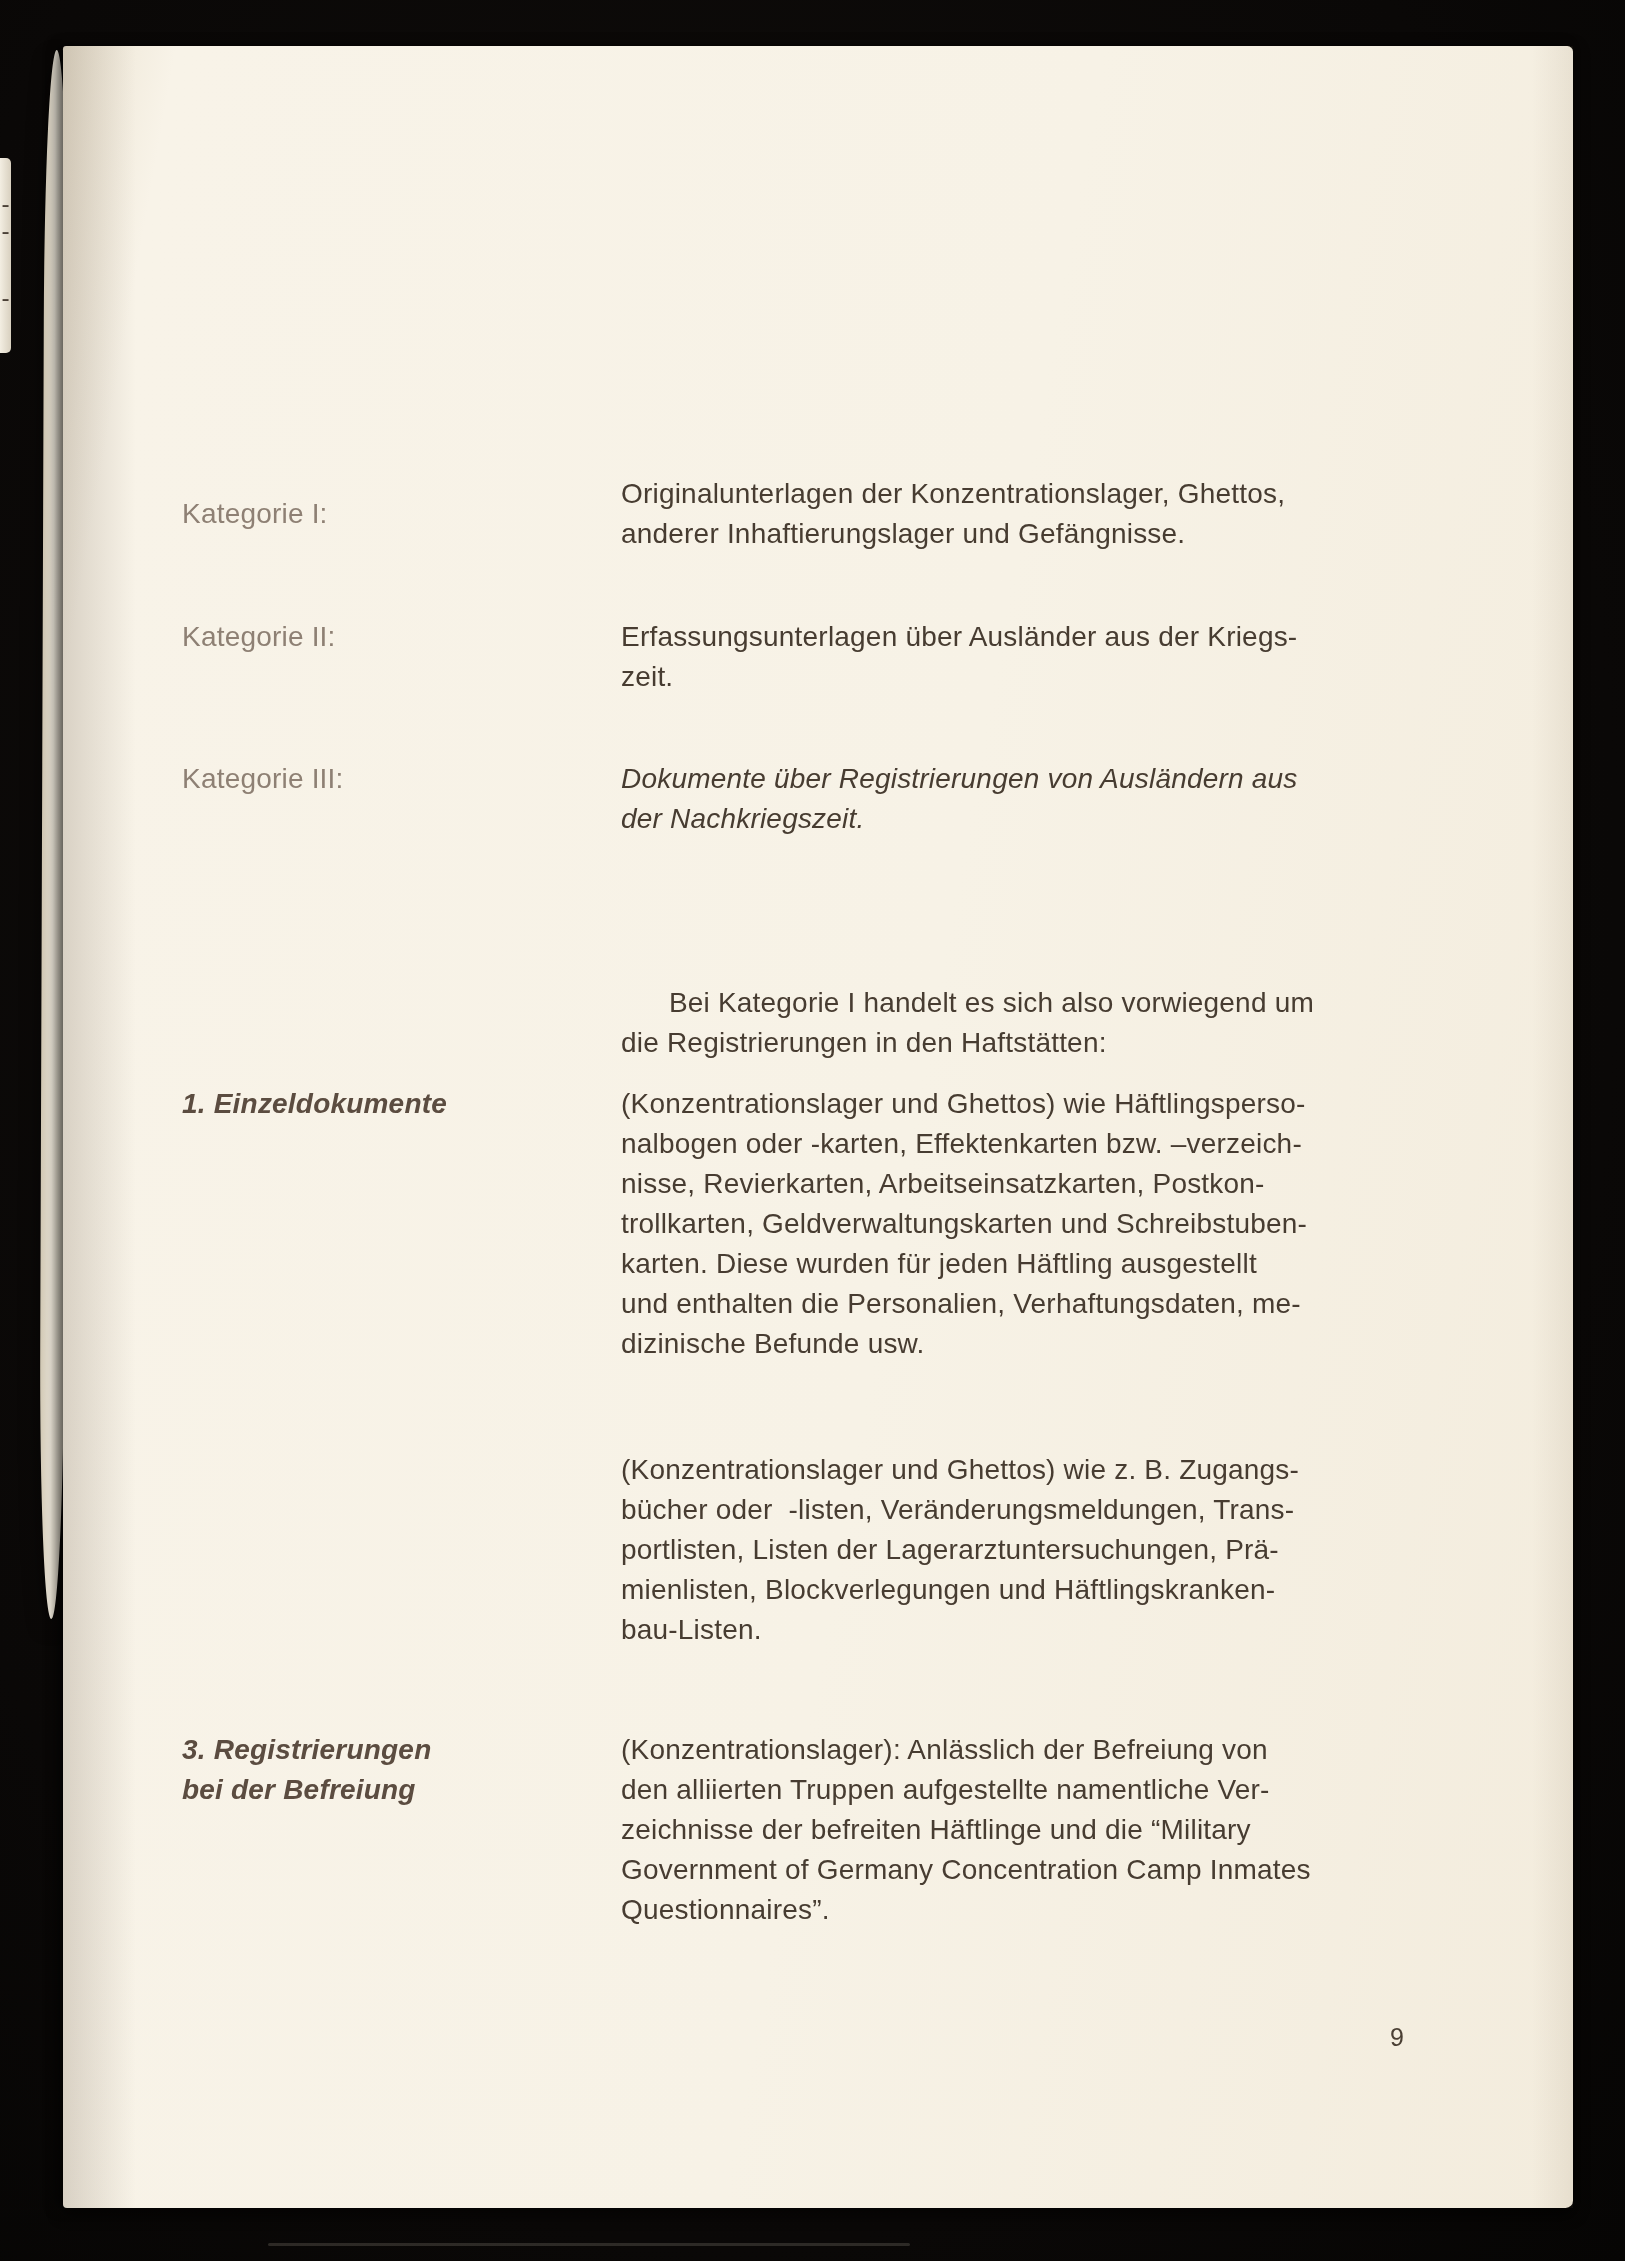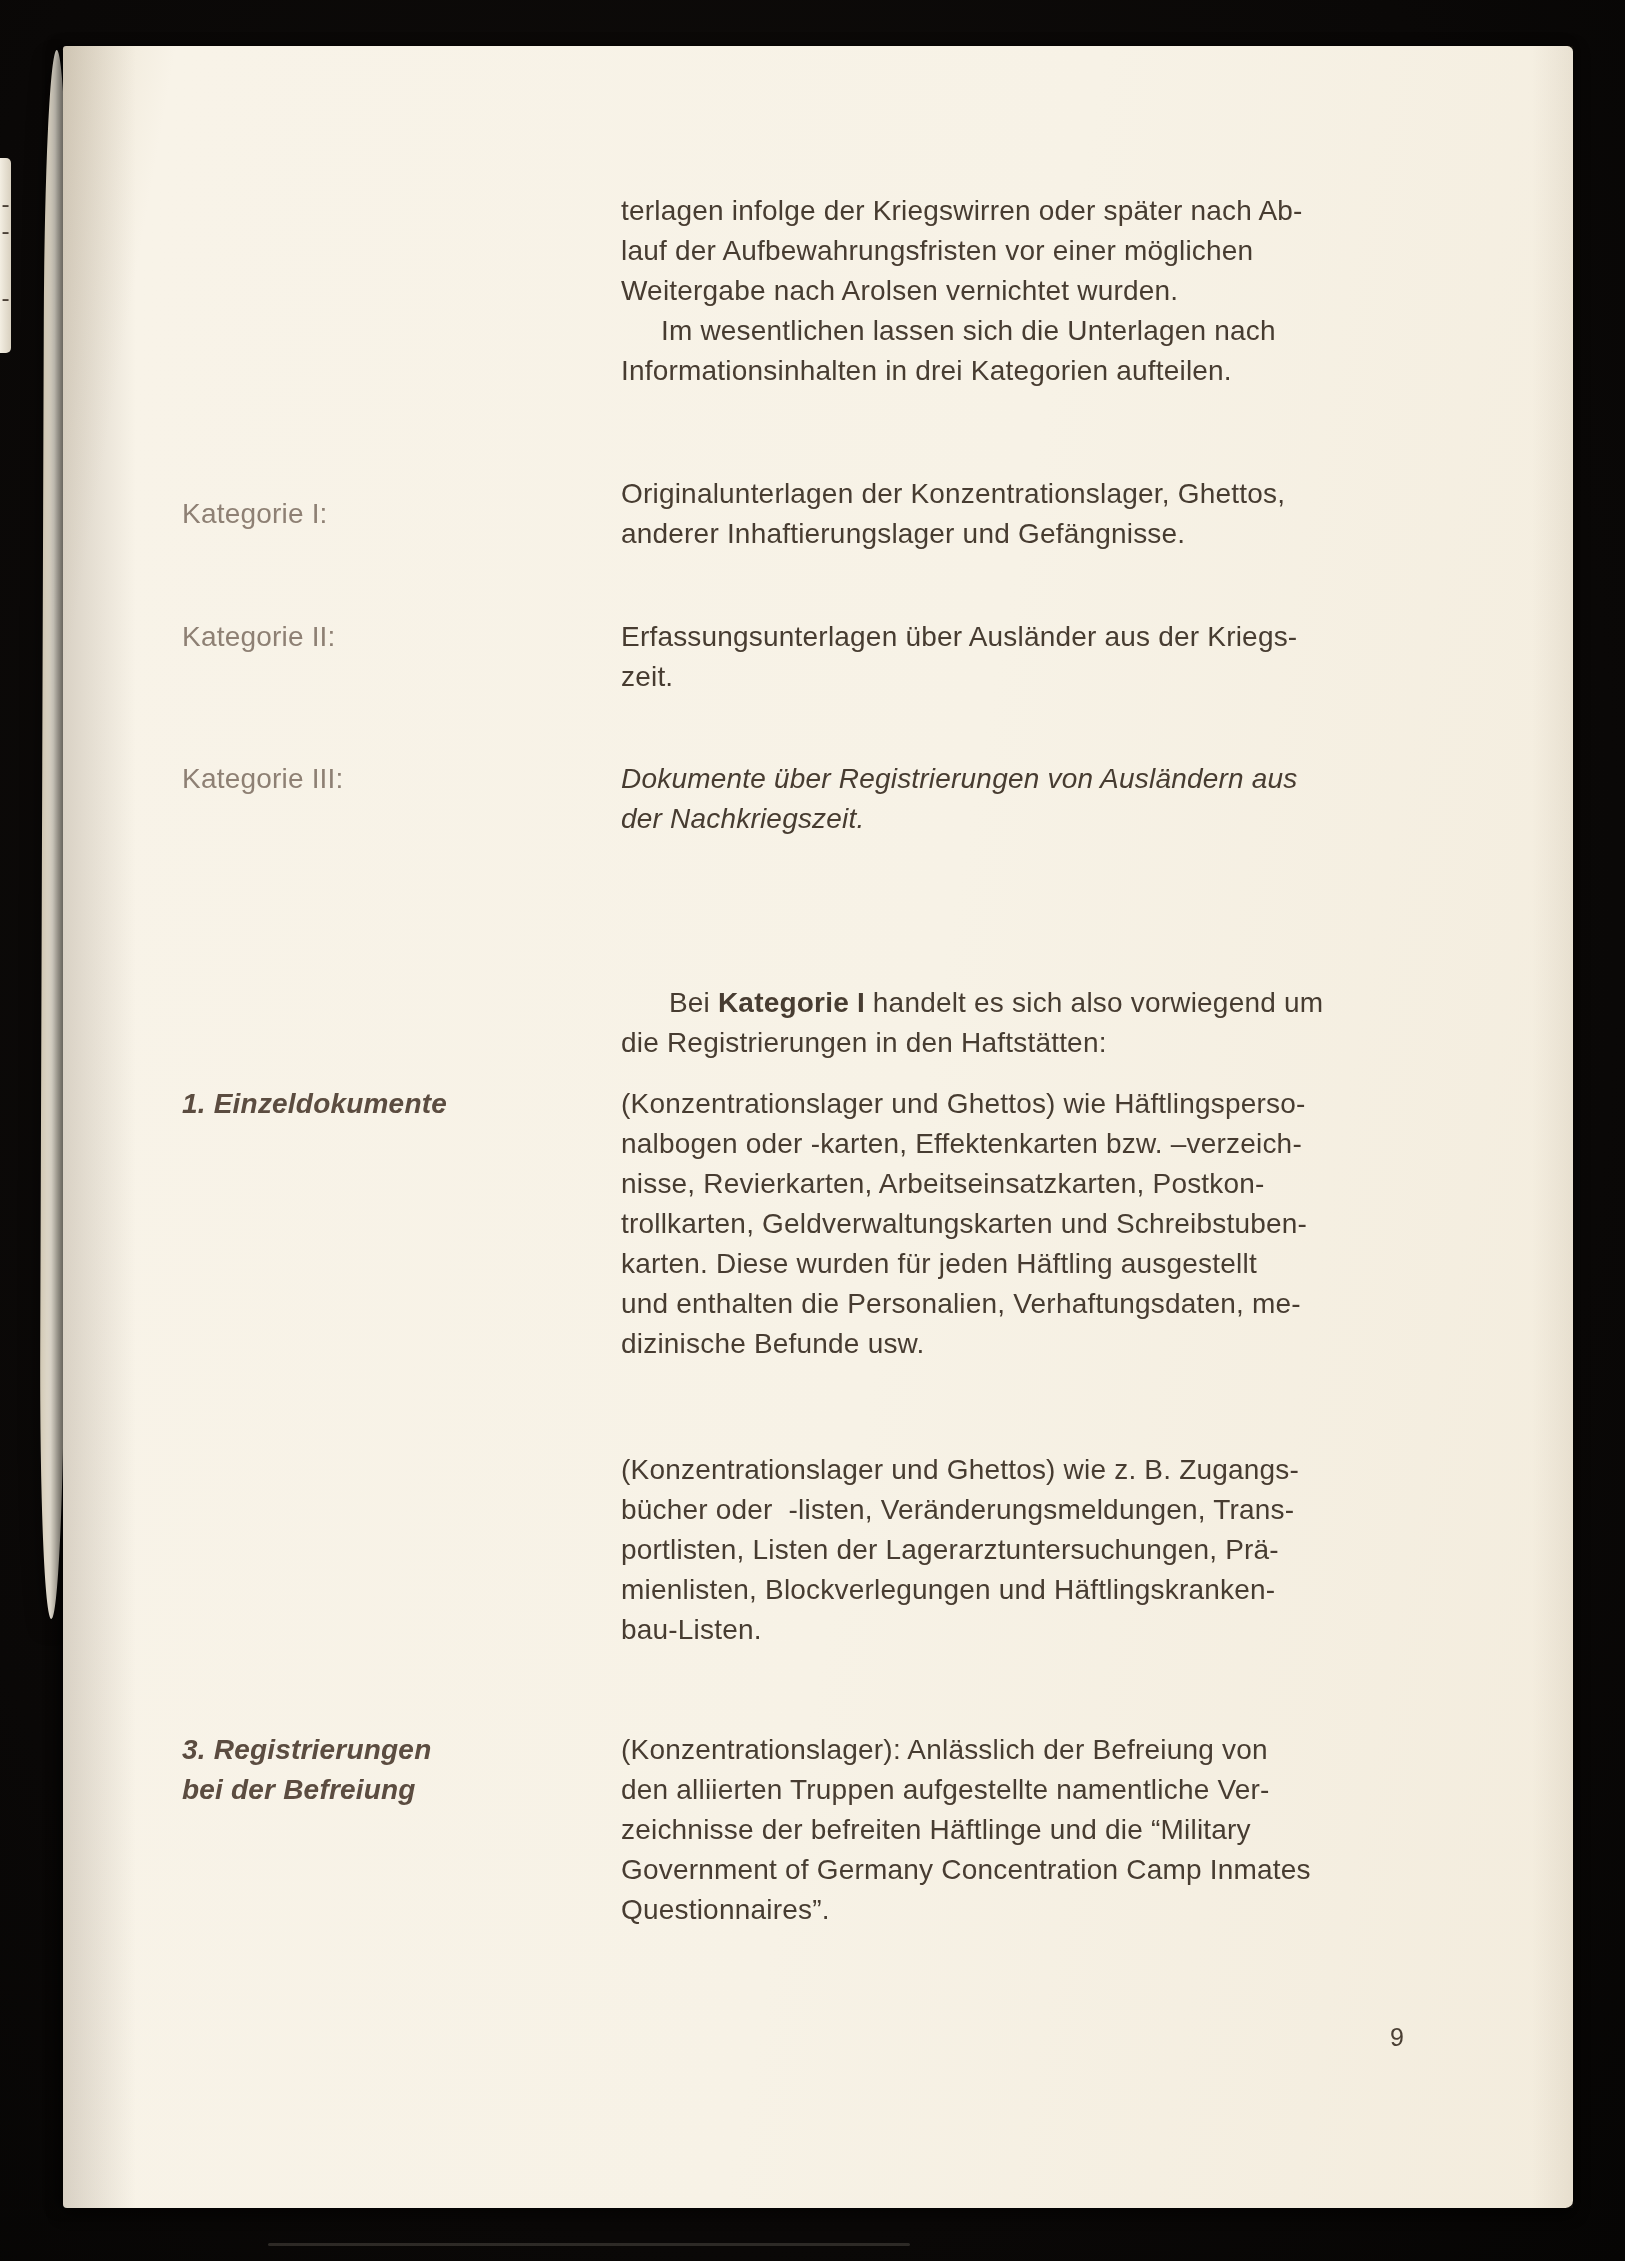--- a/index.html
+++ b/index.html
@@ -67,21 +67,21 @@
     white-space: pre-wrap;
     font-size: 28px;
     line-height: 40px;
     color: #473c31;
     letter-spacing: 0.2px;
   }
   .body-col { left: 558px; width: 886px; }
   .label-col { left: 119px; width: 423px; }
   .cat-label { color: #8e8074; }
   .item-label { font-style: italic; color: #5b4c40; font-weight: bold; }
-  .bold { font-weight: bold; }
+  .bold { font-weight: normal; }
   .page-number {
     position: absolute;
     left: 1327px; top: 1977px;
     font-size: 25px;
     color: #4a3f34;
   }
   .scan-streak {
     position: absolute;
     left: 268px; top: 2243px;
     width: 642px; height: 3.3px;
@@ -96,25 +96,20 @@
 
   <div class="left-sliver"></div>
   <span class="edge-frag" style="left:1.6px; top:192px;">-</span>
   <span class="edge-frag" style="left:1.6px; top:219px;">-</span>
   <span class="edge-frag" style="left:1.6px; top:286px;">-</span>
 
   <div class="edge-stack"></div>
 
   <div class="page">
 
-    <div class="block body-col" style="top:145px;">terlagen infolge der Kriegswirren oder später nach Ab-
-lauf der Aufbewahrungsfristen vor einer möglichen
-Weitergabe nach Arolsen vernichtet wurden.
-     Im wesentlichen lassen sich die Unterlagen nach
-Informationsinhalten in drei Kategorien aufteilen.</div>
 
     <div class="block label-col cat-label" style="top:448px;">Kategorie I:</div>
     <div class="block body-col" style="top:428px;">Originalunterlagen der Konzentrationslager, Ghettos,
 anderer Inhaftierungslager und Gefängnisse.</div>
 
     <div class="block label-col cat-label" style="top:571px;">Kategorie II:</div>
     <div class="block body-col" style="top:571px;">Erfassungsunterlagen über Ausländer aus der Kriegs-
 zeit.</div>
 
     <div class="block label-col cat-label" style="top:713px;">Kategorie III:</div>

